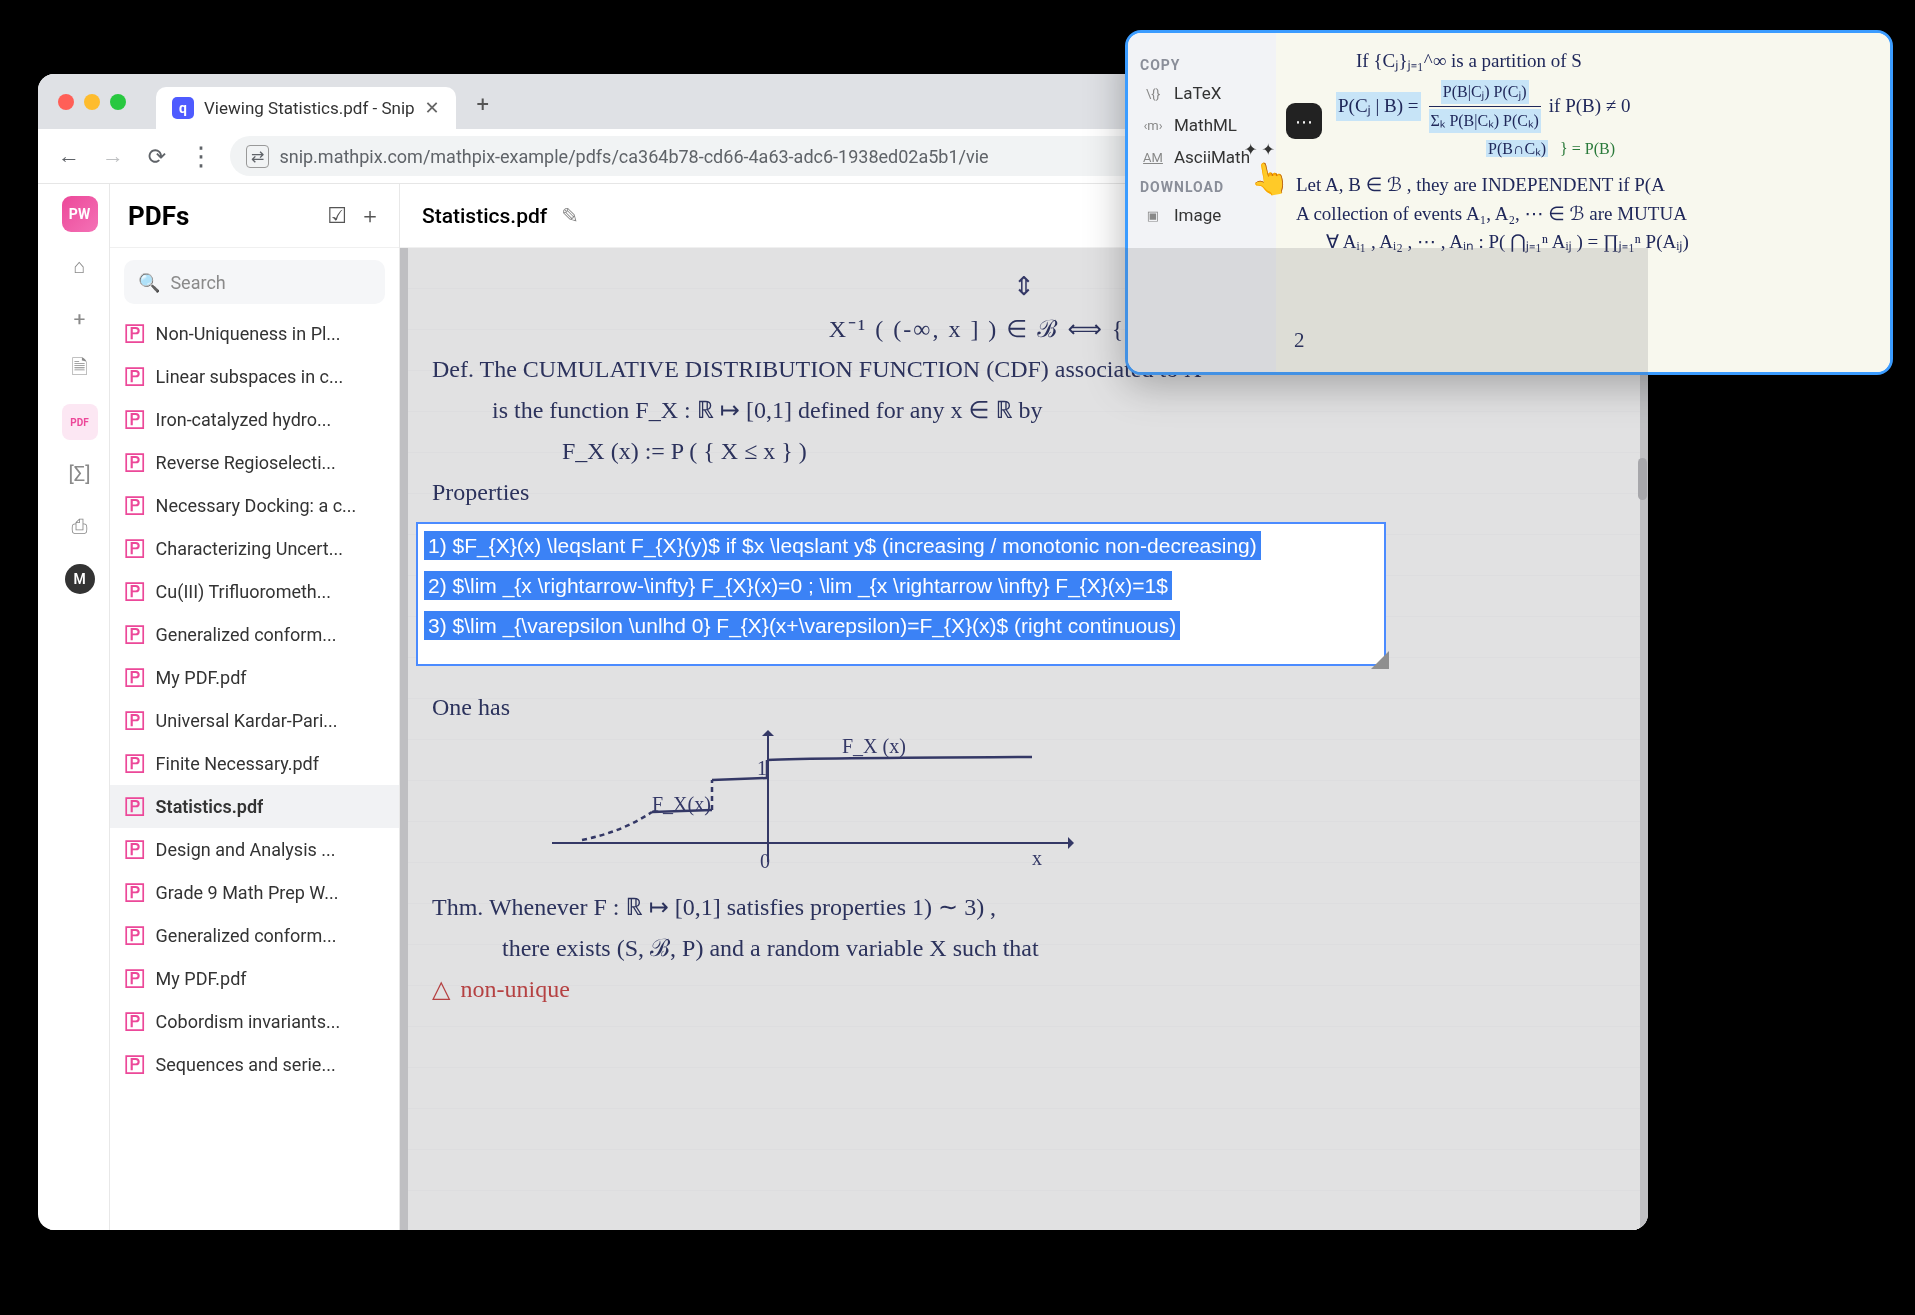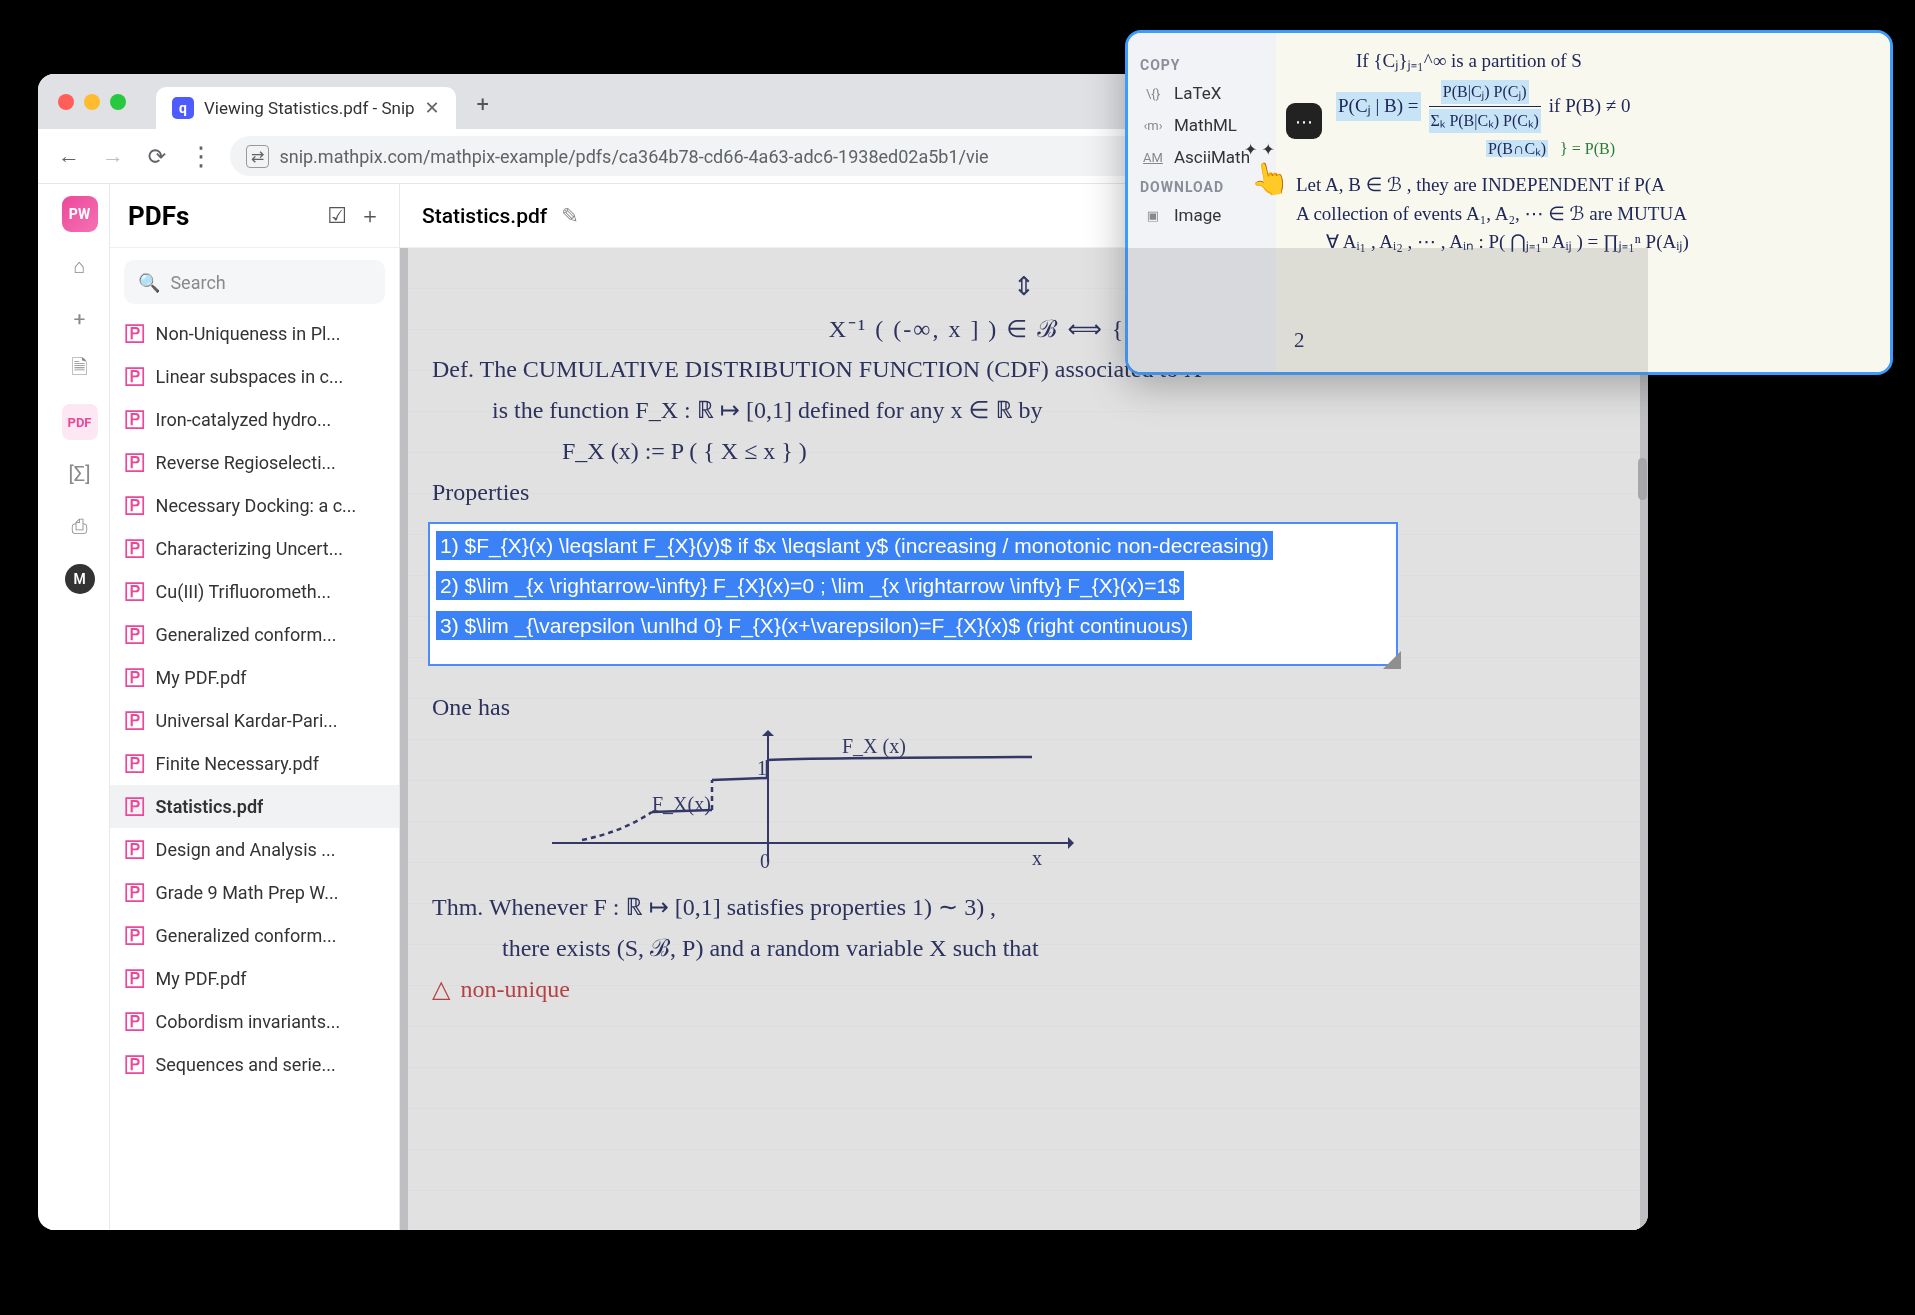--- a/index.html
+++ b/index.html
@@ -215,21 +215,21 @@
   font-size: 24px;
   line-height: 1.45;
   background-image: repeating-linear-gradient(#fdfdfd, #fdfdfd 40px, #f3f3f5 41px);
 }
 .hline { margin: 6px 0; }
 .up-arrow { text-align: center; font-size: 26px; color: #2a2f66; }
 .math-line { text-align: center; letter-spacing: 2px; }
 .sel-box {
   position: absolute;
   z-index: 3;
-  left: 28px;
+  left: 16px;
   top: 274px;
   width: 970px;
   border: 2px solid #4b8bff;
   background: rgba(255,255,255,0.98);
   padding: 10px 6px;
   font-family: -apple-system, sans-serif;
   font-size: 21px;
 }
 .sel-line {
   display: inline;
@@ -390,21 +390,21 @@
       <span class="url-text">snip.mathpix.com/mathpix-example/pdfs/ca364b78-cd66-4a63-adc6-1938ed02a5b1/vie</span>
     </div>
   </div>
 
   <div class="main-area">
     <div class="left-rail">
       <div class="rail-logo">PW</div>
       <div class="rail-icon">⌂</div>
       <div class="rail-icon">ᚐ</div>
       <div class="rail-icon">🗎</div>
-      <div class="rail-icon active" style="font-weight:700;font-size:13px">PDF</div>
+      <div class="rail-icon active" style="font-weight:700;font-size:10px">PDF</div>
       <div class="rail-icon">[Σ]</div>
       <div class="rail-icon">⎙</div>
       <div class="rail-avatar">M</div>
     </div>
 
     <div class="sidebar">
       <div class="sidebar-header">
         <span class="sidebar-title">PDFs</span>
         <span class="hdr-icon">☑</span>
         <span class="hdr-icon">＋</span>

